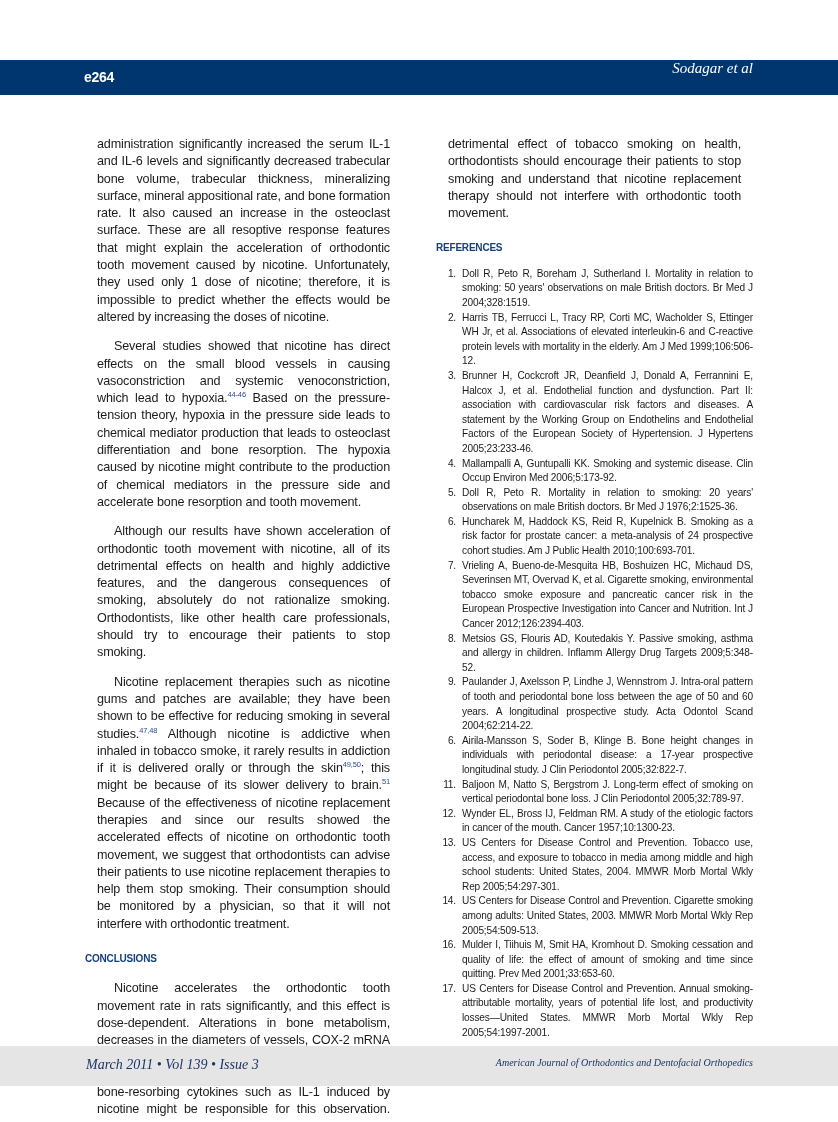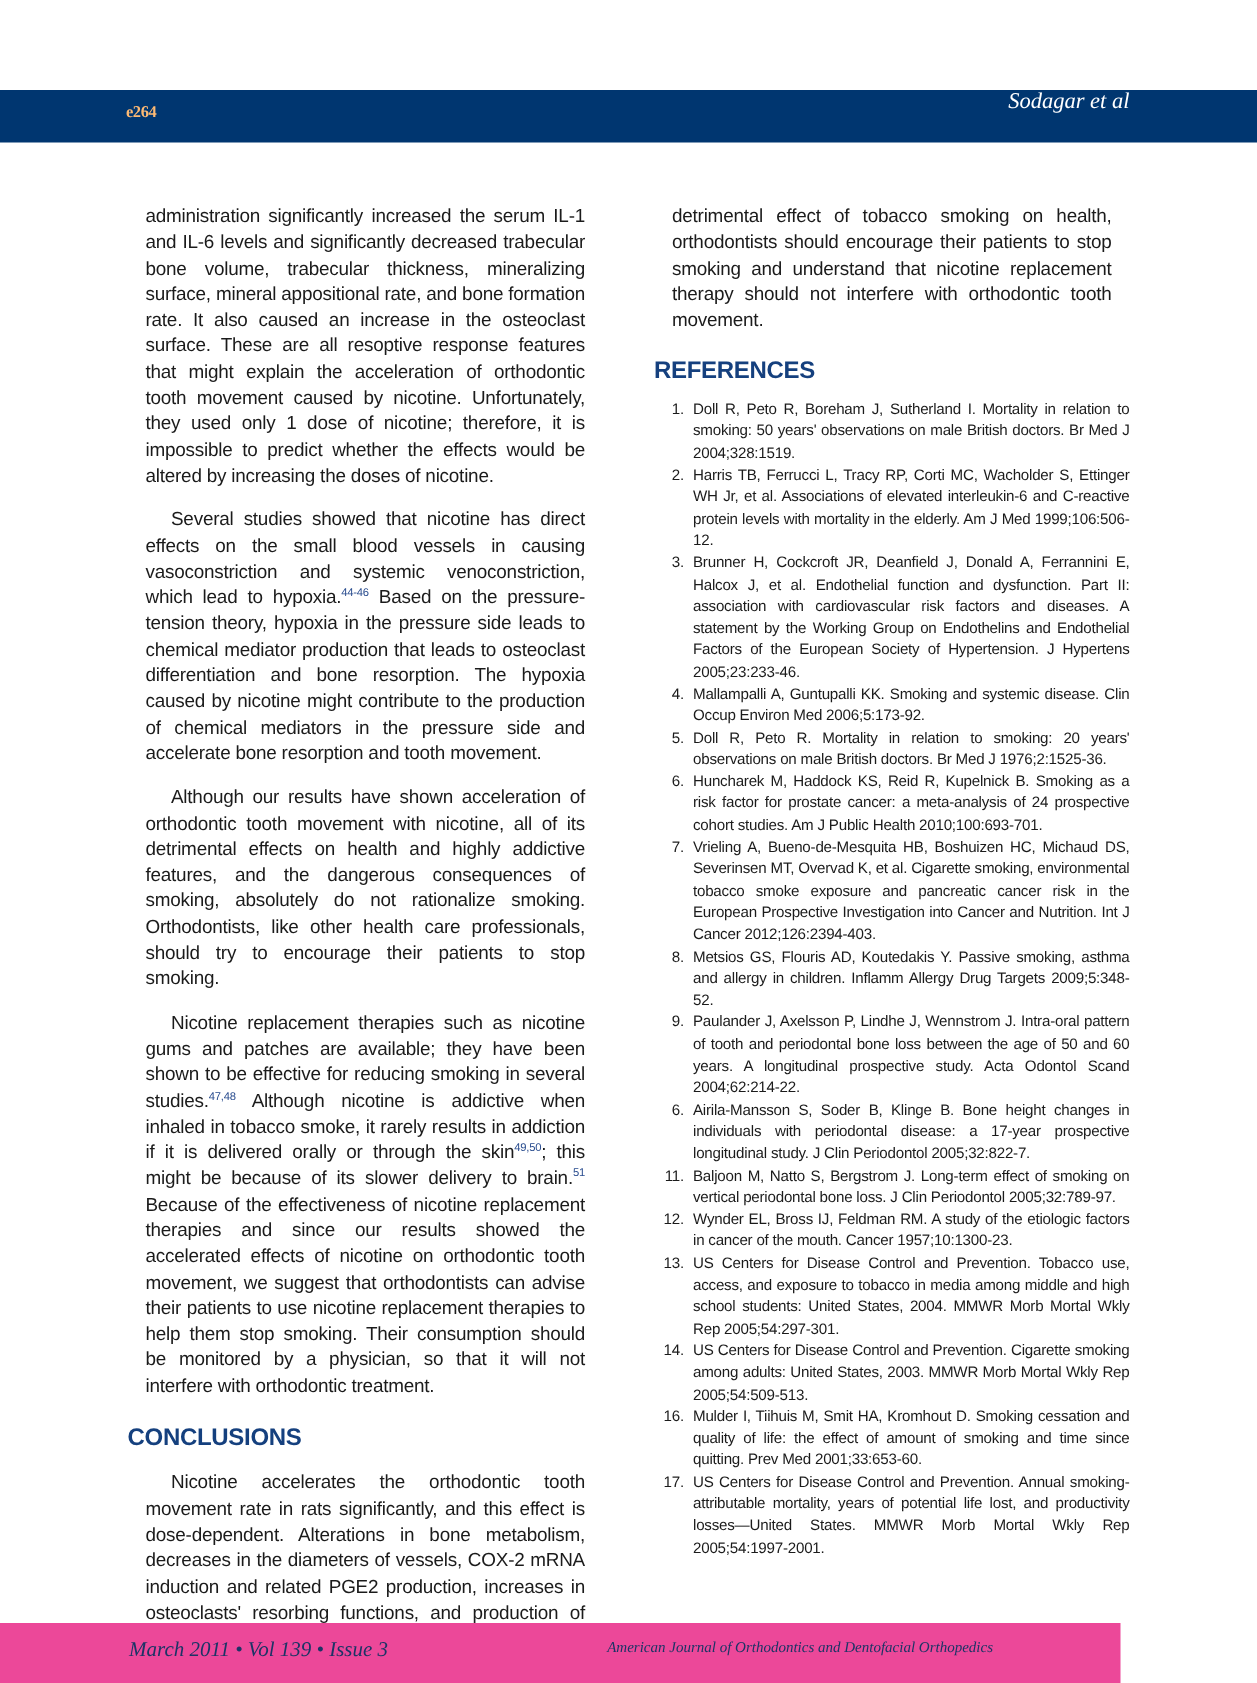--- a/index.html
+++ b/index.html
@@ -8,22 +8,22 @@
       background: #ffffff;
       font-family: "Liberation Sans", sans-serif;
       color: #1a1a1a;
     }
     .header-bar {
       position: absolute; left: 0; top: 60px; width: 838px; height: 35px;
       background: #003670;
     }
     .page-num {
       position: absolute; left: 84px; top: 9px;
-      font-family: Liberation Serif, serif; font-weight: bold;
-      font-size: 11px; color: #fdba74; letter-spacing: -0.3px;
+      font-family: Liberation Sans, sans-serif; font-weight: bold;
+      font-size: 14px; color: #ffffff; letter-spacing: -0.3px;
     }
     .running-head {
       position: absolute; right: 85px; top: 0;
       font-family: "Liberation Serif", serif; font-style: italic;
       font-size: 15px; color: #ffffff;
     }
     .col {
       position: absolute; top: 124px;
       font-family: "Liberation Sans", sans-serif;
       font-size: 12.6px; line-height: 17.3px; color: #1b1b1b;
@@ -32,38 +32,38 @@
     .col-left { left: 85px; width: 317px; }
     .col-right { left: 436px; width: 317px; }
     .para { margin: 12px; text-indent: 0; }
     .para.indent { text-indent: 17px; }
     sup.cite {
       font-size: 7.5px; line-height: 0; vertical-align: 5px;
       color: #2a4d8f;
     }
     .section-head {
       font-family: "Liberation Sans", sans-serif; font-weight: bold;
-      font-size: 16px; color: #15407e; letter-spacing: -0.2px;
+      font-size: 10px; color: #15407e; letter-spacing: -0.2px;
       margin: 0;
     }
     .sh-conclusions { margin-top: 17px; margin-bottom: 13px; }
     .sh-references { margin-top: 17px; margin-bottom: 10px; }
     .refs {
       list-style: none; margin: 0; padding: 0;
       font-size: 10.1px; line-height: 14.6px; letter-spacing: -0.15px;
     }
     .ref {
       position: relative; padding-left: 26px; text-align: justify;
     }
     .ref-num {
       position: absolute; left: 0; width: 20px; text-align: right;
     }
     .footer-bar {
-      position: absolute; left: 0; top: 1082px; width: 747px; height: 40px;
-      background: #ec4899;
+      position: absolute; left: 0; top: 1046px; width: 838px; height: 40px;
+      background: #e5e5e5;
     }
     .footer-left {
       position: absolute; left: 86px; top: 11px;
       font-family: "Liberation Serif", serif; font-style: italic;
       font-size: 14px; color: #1c3466;
     }
     .footer-right {
       position: absolute; right: 85px; top: 11px;
       font-family: "Liberation Serif", serif; font-style: italic;
       font-size: 10px; color: #1c3466;

